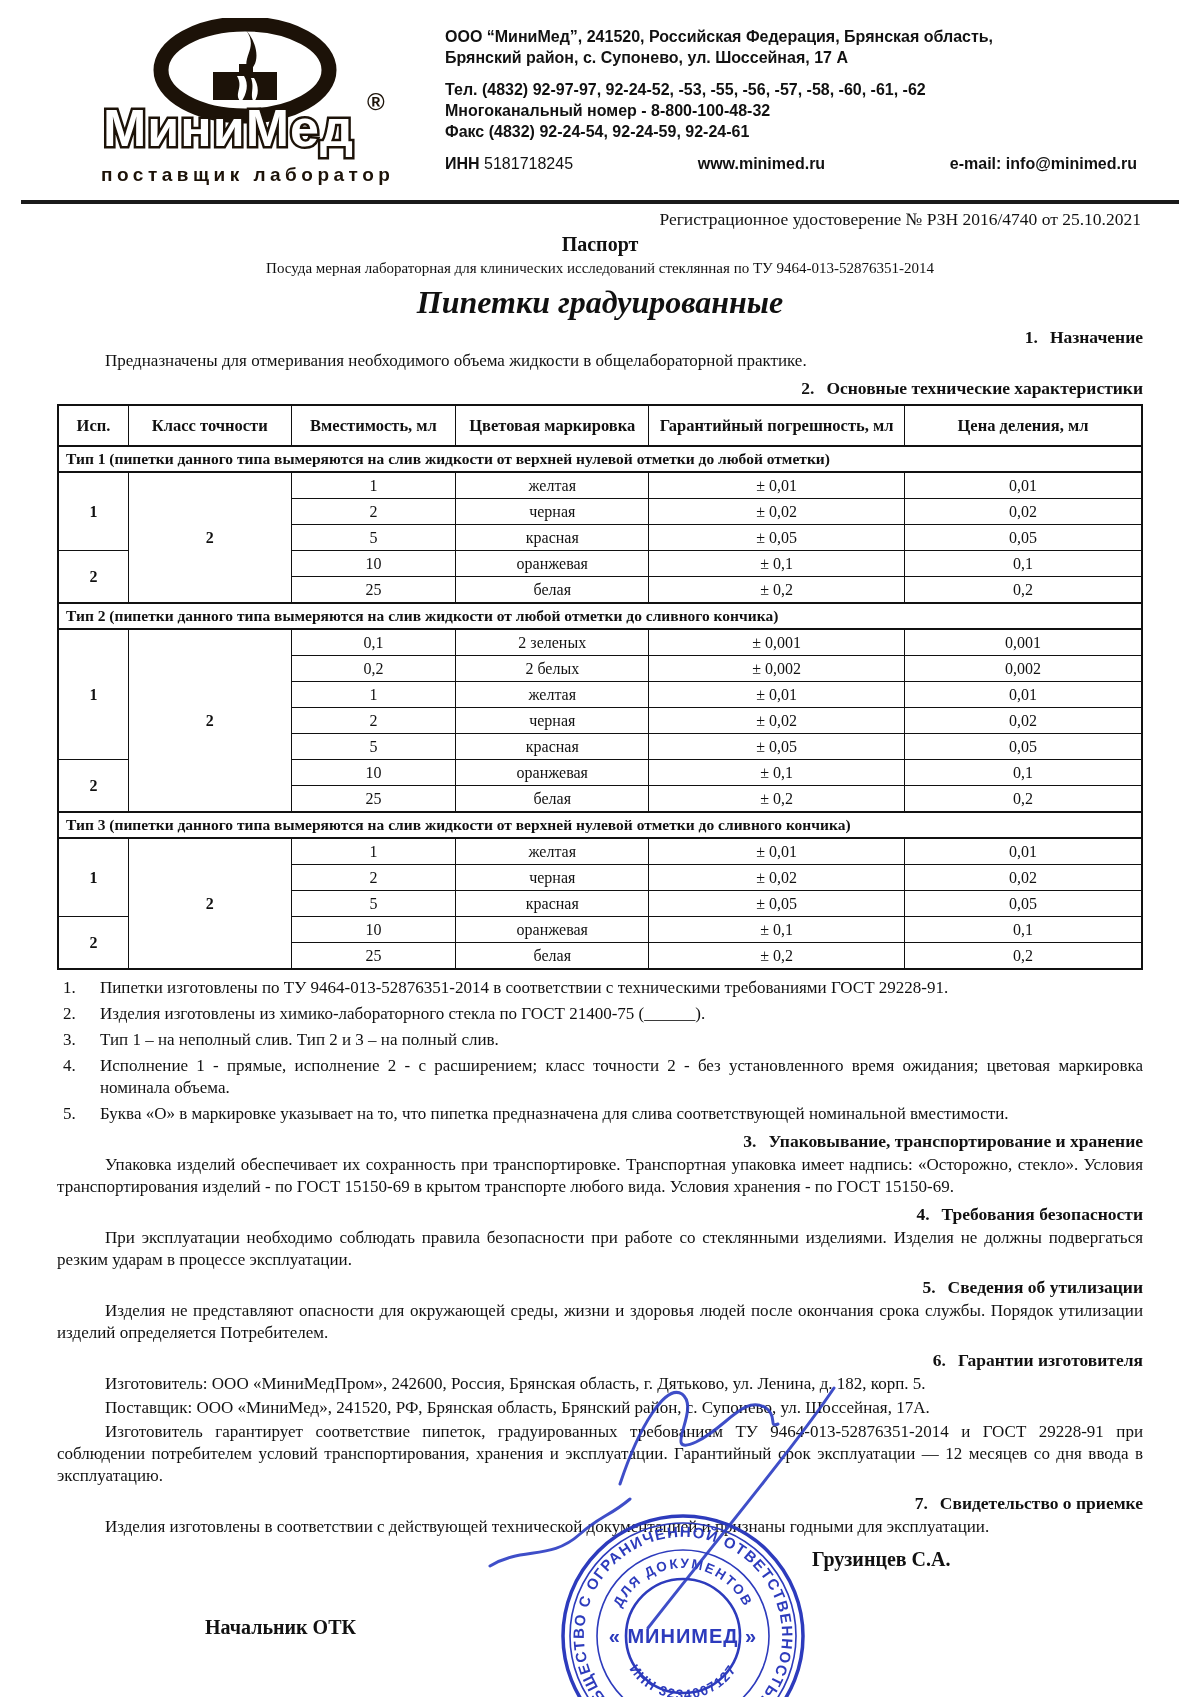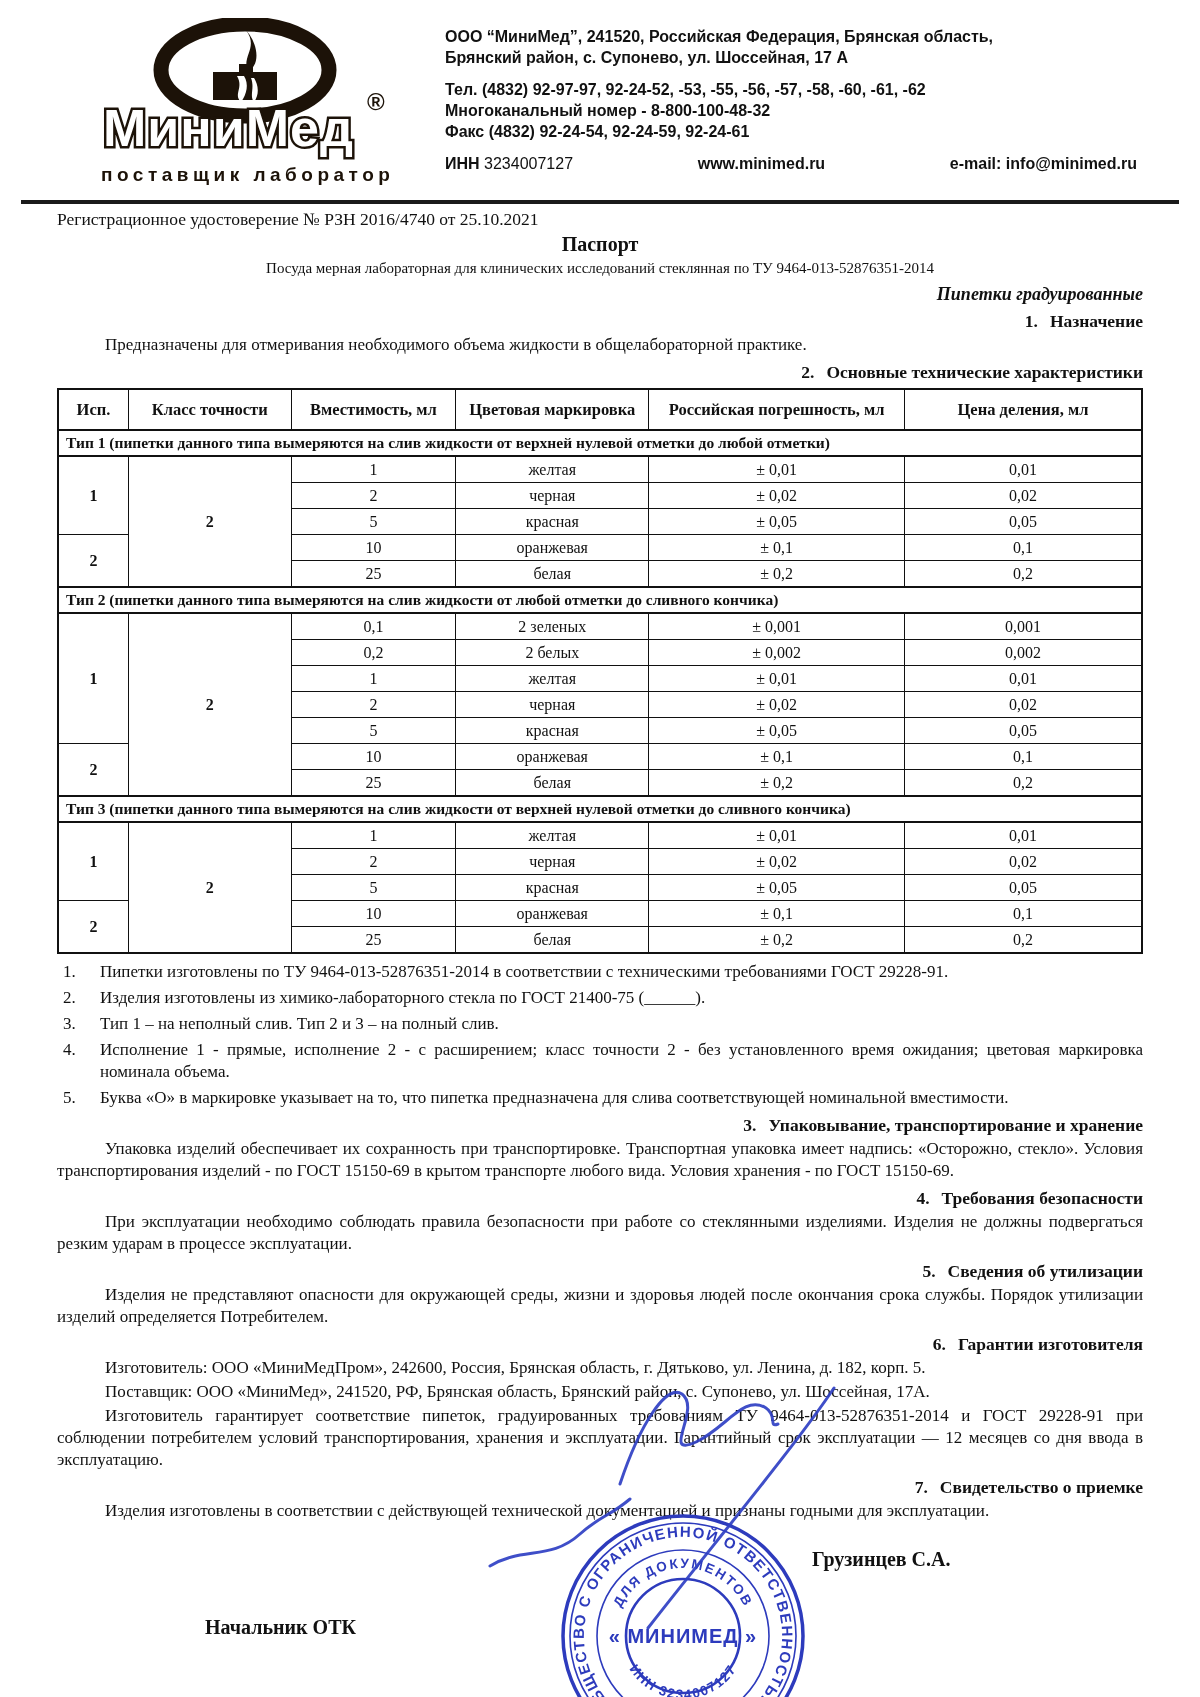--- a/index.html
+++ b/index.html
@@ -21,24 +21,24 @@
     flex:1;
     font-family:"Liberation Sans", sans-serif;
     font-weight:bold;font-size:16px;line-height:21px;
     padding-top:8px;padding-left:28px;
   }
   .c-gap{height:11px;}
   .inn-row{display:flex;justify-content:space-between;padding-right:6px;}
   .inn-row .plain{font-weight:bold;}
   .hdr-rule{height:4px;background:#1a1a1a;margin:6px -36px 0 -36px;}
   
-  .reg-line{font-size:17.5px;margin:5px 2px 0 0;}
+  .reg-line{text-align:right;font-size:17.5px;margin:5px 2px 0 0;}
   .t-doc{text-align:center;font-weight:bold;font-size:20px;margin-top:3px;}
   .t-sub{text-align:center;font-weight:normal;font-size:15px;margin-top:4px;}
-  .t-product{text-align:right;font-weight:bold;font-style:italic;font-size:18px;margin-top:7px;}
+  .t-product{text-align:center;font-weight:bold;font-style:italic;font-size:32px;margin-top:7px;}
   .sec-head{text-align:right;font-weight:bold;font-size:17.5px;margin-top:6px;}
   .sec-head .num{margin-right:12px;}
   .para{font-size:17px;line-height:22px;text-align:justify;text-indent:48px;margin-top:2px;}
   
   table.tbl{
     border-collapse:collapse;width:100%;table-layout:fixed;
     margin-top:5px;border:2px solid #111;
   }
   .tbl th,.tbl td{border:1px solid #111;text-align:center;vertical-align:middle;padding:1px 4px;font-size:16px;height:23px;overflow:hidden;}
   .tbl thead th{font-weight:bold;font-size:16.5px;height:37px;border-bottom:2px solid #111;}
@@ -78,21 +78,21 @@
     </div>
     <div class="contact">
       <div>ООО “МиниМед”, 241520, Российская Федерация, Брянская область,</div>
       <div>Брянский район, с. Супонево, ул. Шоссейная, 17 А</div>
       <div class="c-gap"></div>
       <div>Тел. (4832) 92-97-97, 92-24-52, -53, -55, -56, -57, -58, -60, -61, -62</div>
       <div>Многоканальный номер - 8-800-100-48-32</div>
       <div>Факс (4832) 92-24-54, 92-24-59, 92-24-61</div>
       <div class="c-gap"></div>
       <div class="inn-row">
-        <span><span>ИНН</span>&nbsp;<span class="plain" style="font-weight:normal">3234007127</span></span>
+        <span><span>ИНН</span>&nbsp;<span class="plain" style="font-weight:normal">5181718245</span></span>
         <span>www.minimed.ru</span>
         <span>e-mail: info@minimed.ru</span>
       </div>
     </div>
   </div>
   <div class="hdr-rule"></div>
 
   <div class="reg-line">Регистрационное удостоверение № РЗН 2016/4740 от 25.10.2021</div>
   <div class="t-doc">Паспорт</div>
   <div class="t-sub">Посуда мерная лабораторная для клинических исследований стеклянная по ТУ 9464-013-52876351-2014</div>
@@ -115,21 +115,21 @@
       <col style="width:17.8%">
         <col style="width:23.6%">
         <col style="width:21.9%">
     </colgroup>
     <thead>
       <tr>
         <th>Исп.</th>
         <th>Класс точности</th>
         <th>Вместимость, мл</th>
         <th>Цветовая маркировка</th>
-        <th>Российская погрешность, мл</th>
+        <th>Гарантийный погрешность, мл</th>
         <th>Цена деления, мл</th>
       </tr>
     </thead>
     <tbody>
 
       <tr>
         <td class="type-cell" colspan="6"><b>Тип 1</b> <span>(пипетки данного типа вымеряются на слив жидкости от верхней нулевой отметки до любой отметки)</span></td>
       </tr>
       <tr>
         <td class="b" rowspan="3">1</td>

